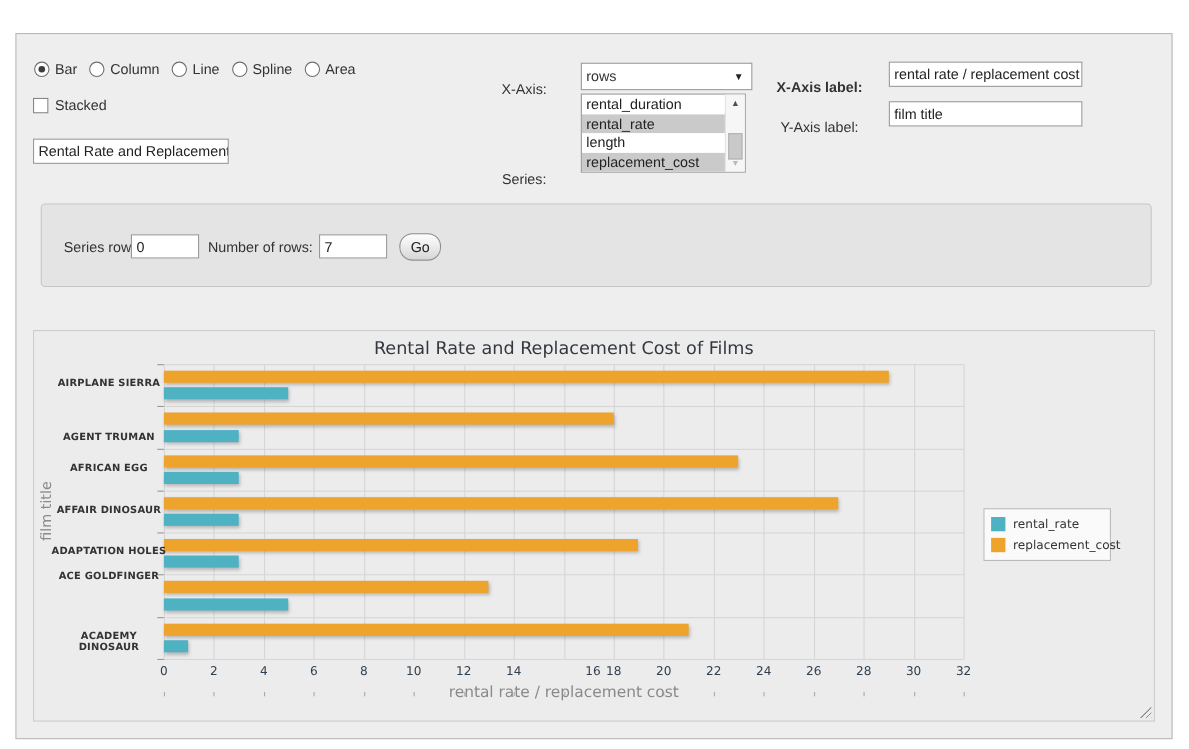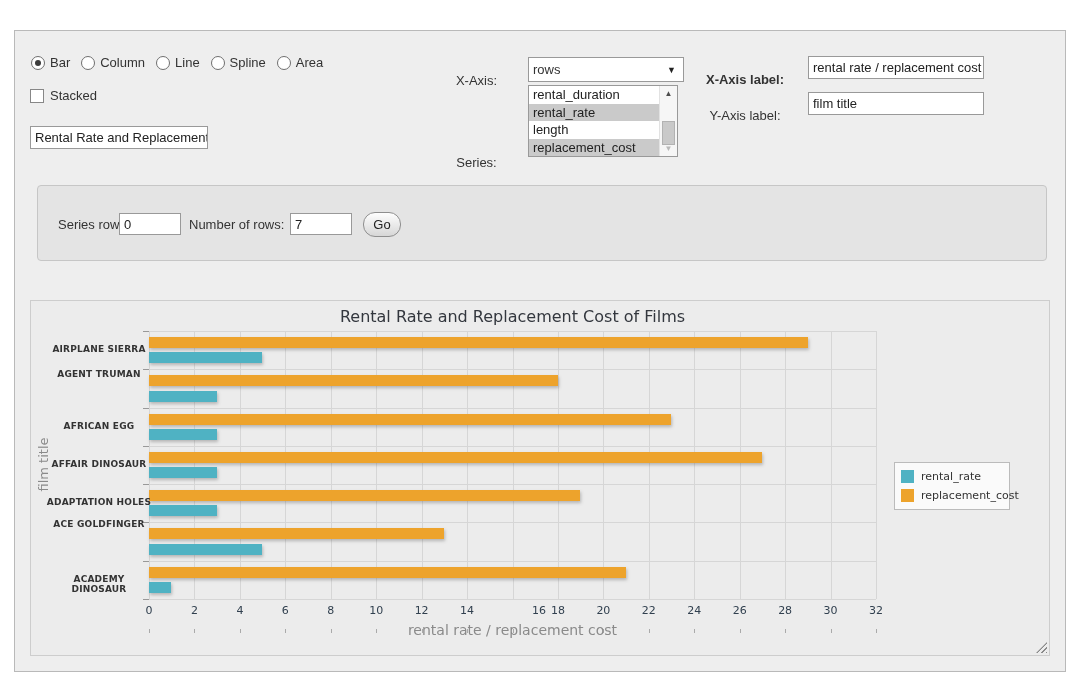--- a/index.html
+++ b/index.html
@@ -219,21 +219,21 @@
         <div class="xtick" style="left: 827px;">32</div>
         <div class="btick" style="left: 112px; top: 30px;"></div>
         <div class="btick" style="left: 112px; top: 68.2857px;"></div>
         <div class="btick" style="left: 112px; top: 106.571px;"></div>
         <div class="btick" style="left: 112px; top: 144.857px;"></div>
         <div class="btick" style="left: 112px; top: 183.143px;"></div>
         <div class="btick" style="left: 112px; top: 221.429px;"></div>
         <div class="btick" style="left: 112px; top: 259.714px;"></div>
         <div class="btick" style="left: 112px; top: 298px;"></div>
         <div class="cat-label" style="top: 43.1429px;">AIRPLANE SIERRA</div>
-        <div class="cat-label" style="top: 68px;">AGENT TRUMAN</div>
+        <div class="cat-label" style="top: 92px;">AGENT TRUMAN</div>
         <div class="cat-label" style="top: 119.714px;">AFRICAN EGG</div>
         <div class="cat-label" style="top: 158px;">AFFAIR DINOSAUR</div>
         <div class="cat-label" style="top: 196.286px;">ADAPTATION HOLES</div>
         <div class="cat-label" style="top: 218px;">ACE GOLDFINGER</div>
         <div class="cat-label" style="top: 272.857px;">ACADEMY DINOSAUR</div>
       </div>
     <div class="xaxis-title">rental rate / replacement cost</div>
     <div class="chart-legend" id="chart-legend">
         <div class="leg-row">
           <div class="leg-swatch" style="background: rgb(79, 178, 195);"></div>

